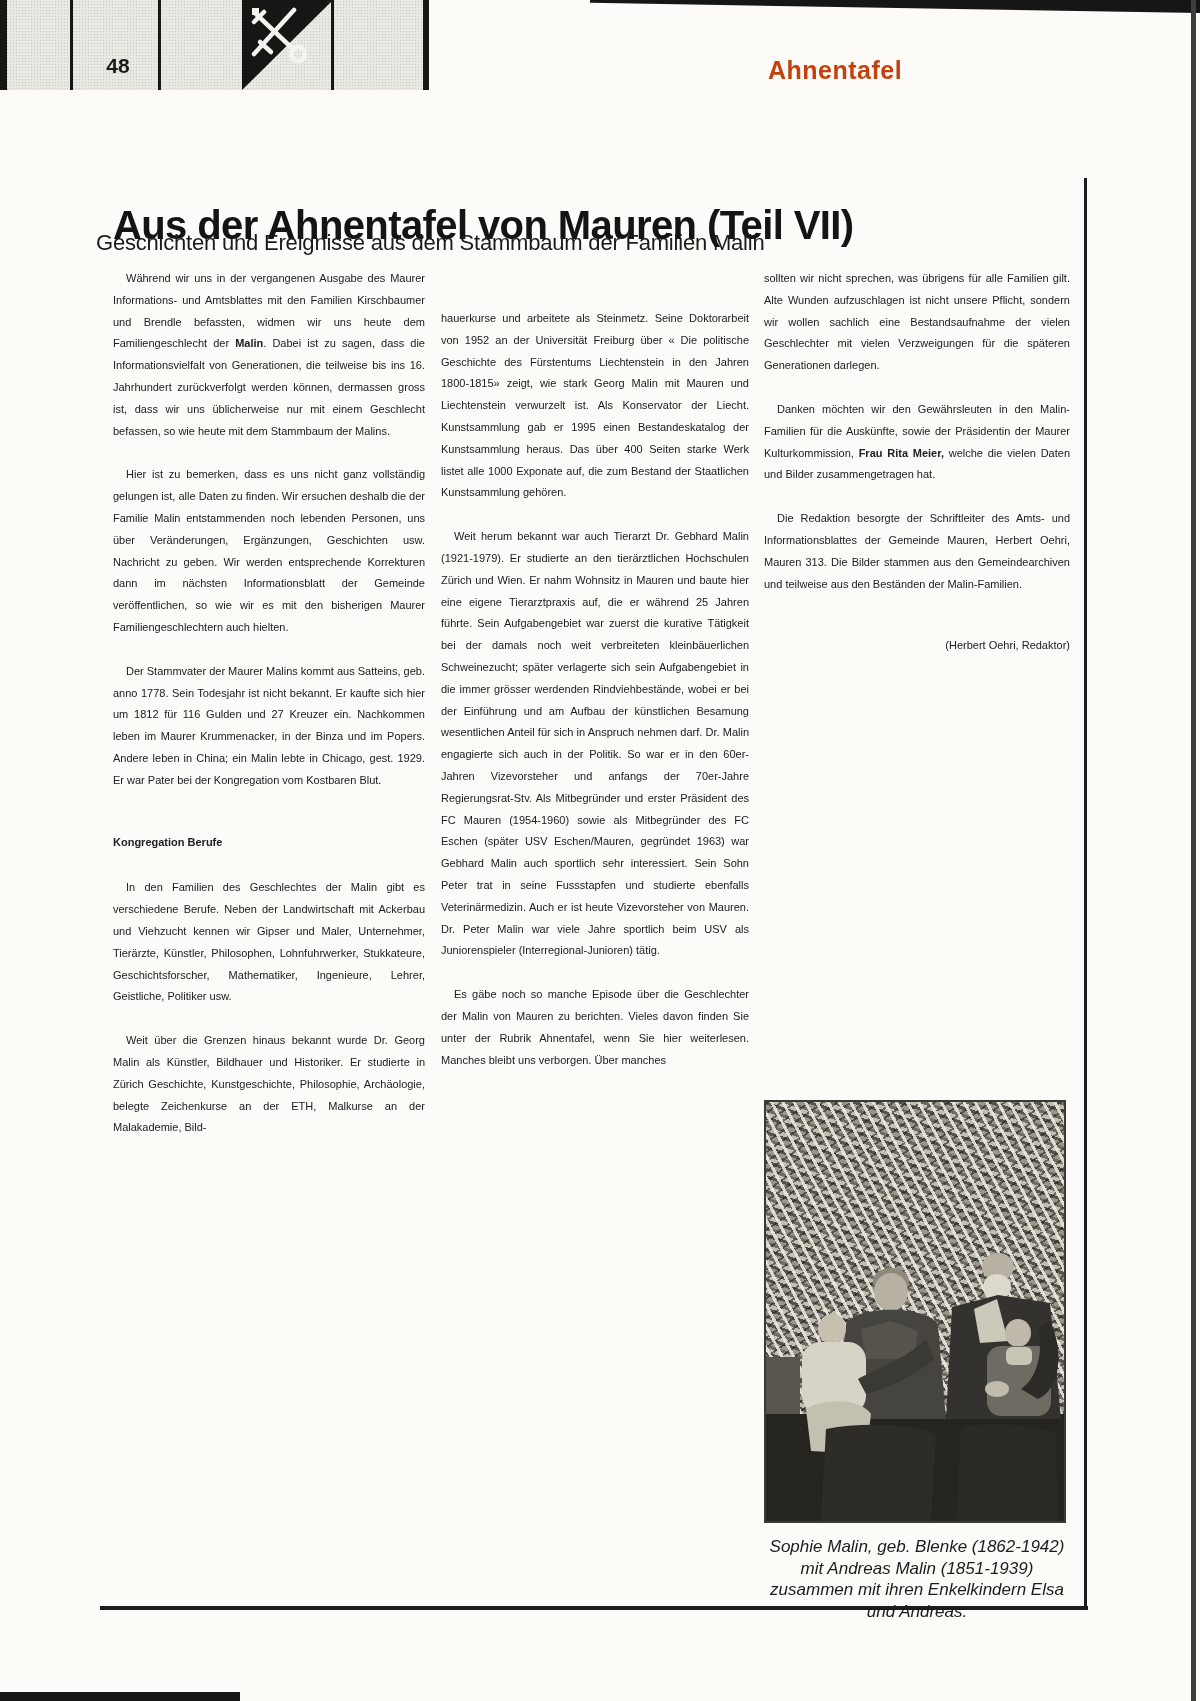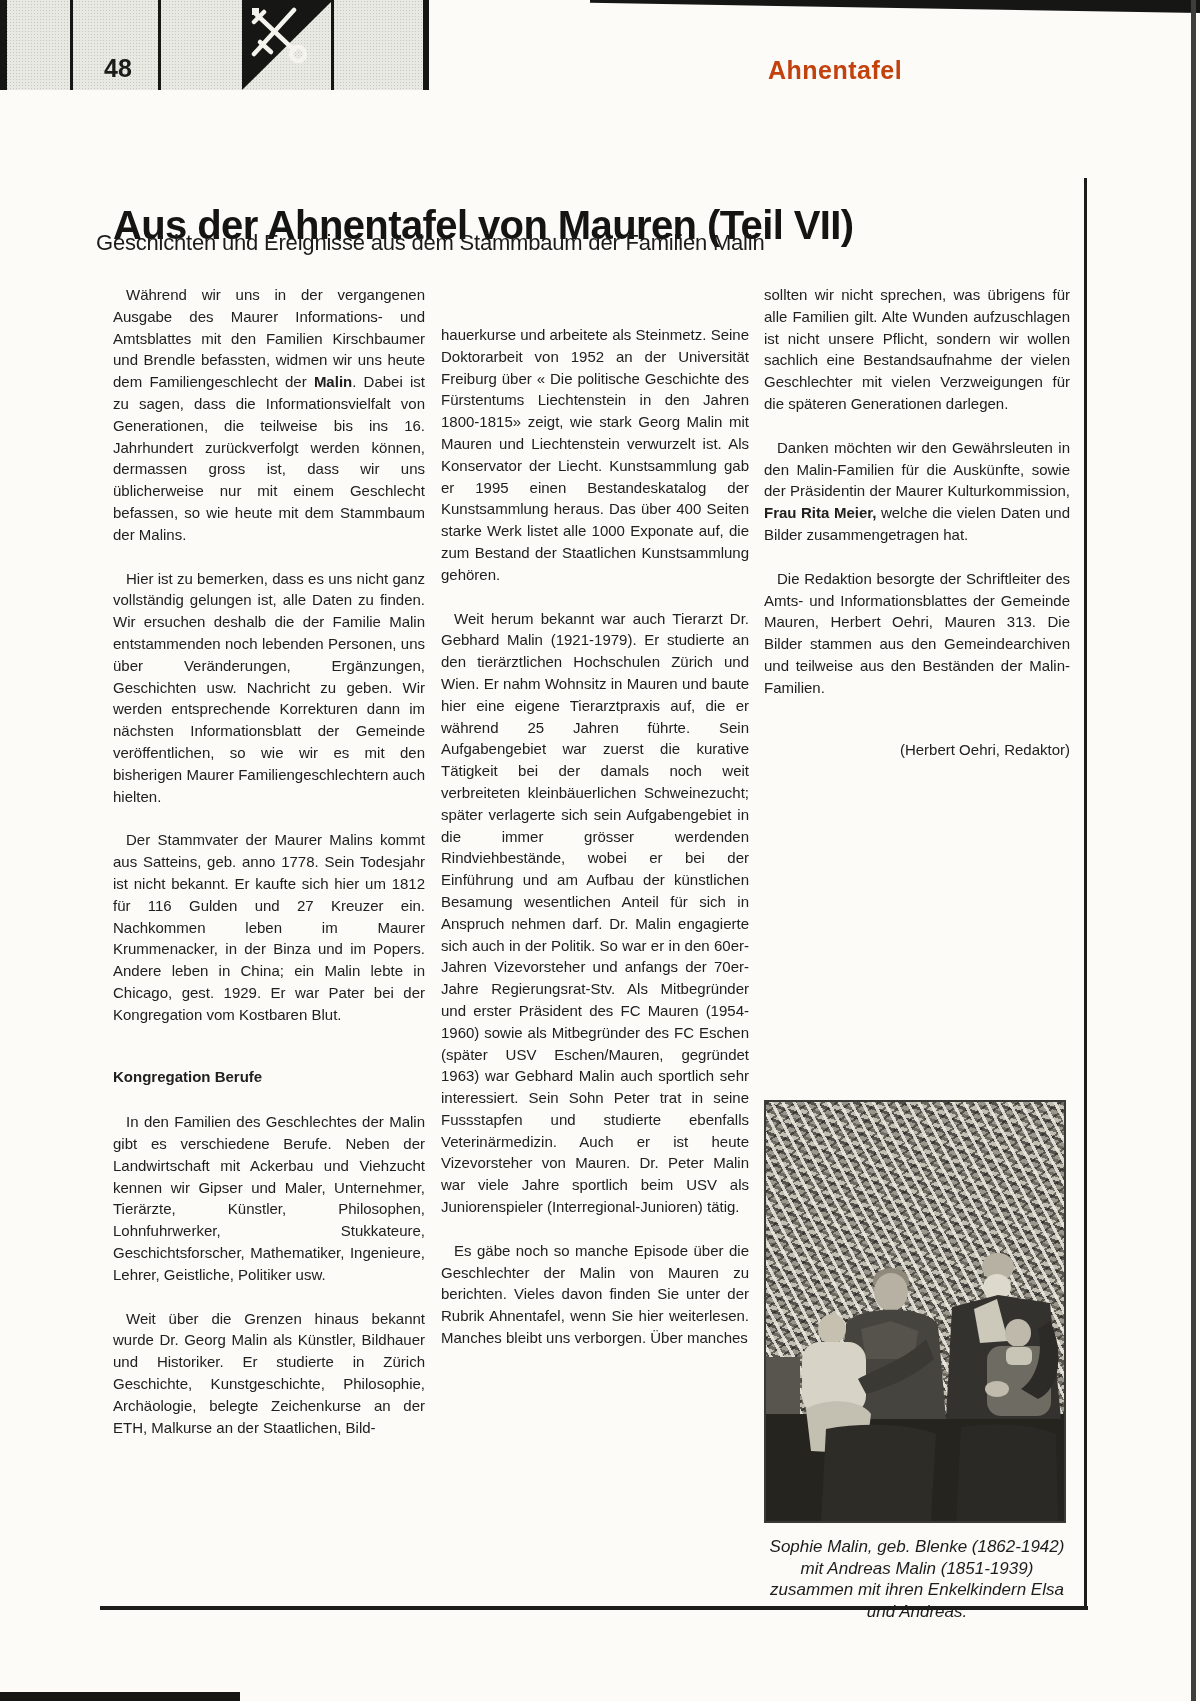--- a/index.html
+++ b/index.html
@@ -22,21 +22,21 @@
     background-size:3px 3px;
     border-right:6px solid #161614;
   }
   .band-line{position:absolute;top:0;width:3px;height:90px;background:#161614;}
   #band-line-0{left:0;width:7px;}
   #band-line-1{left:70px;}
   #band-line-2{left:158px;}
   #band-line-3{left:331px;}
   #page-number{
     position:absolute;left:70px;top:54px;width:96px;
-    text-align:center;font-size:25px;font-weight:bold;color:#1b1b19;
+    text-align:center;font-size:21px;font-weight:bold;color:#1b1b19;
   }
   #band-triangle{
     position:absolute;left:242px;top:0;width:91px;height:90px;
     background:#161614;clip-path:polygon(0 0,100% 0,0 100%);
   }
   #emblem{position:absolute;left:244px;top:2px;}
   #section-label{
     position:absolute;left:768px;top:56px;
     font-size:25px;font-weight:bold;color:#c2410c;letter-spacing:.5px;
   }
@@ -48,22 +48,22 @@
   }
   #article-subtitle{
     position:absolute;left:96px;top:230px;
     font-size:22px;color:#1b1b19;letter-spacing:-0.2px;white-space:nowrap;
   }
   
   #rule-vertical{position:absolute;left:1084px;top:178px;width:3px;height:1432px;background:#1c1c1a;}
   #rule-bottom{position:absolute;left:100px;top:1606px;width:988px;height:4px;background:#1c1c1a;}
   
   .col{
-    position:absolute;top:284px;width:312px;
-    font-size:15px;line-height:21.8px;text-align:justify;color:#202020;
+    position:absolute;top:268px;width:312px;
+    font-size:11px;line-height:21.8px;text-align:justify;color:#202020;
   }
   #col1{left:113px;}
   #col2{left:441px;width:308px;margin-top:40px;}
   #col3{left:764px;width:306px;}
   .col p{margin:0 0 22px;}
   .col p.indent{text-indent:13px;}
   .col p.heading{font-weight:bold;text-indent:0;margin:40px 0 24px;text-align:left;}
   .col p.signature{text-align:right;text-indent:0;margin:40px 0 0;}
   
   #photo{
@@ -115,21 +115,21 @@
 
   <div id="rule-vertical"></div>
   <div id="rule-bottom"></div>
 
   <div class="col" id="col1">
       <p class=" indent"><span>Während wir uns in der vergangenen Ausgabe des Maurer Informations- und Amtsblattes mit den Familien Kirschbaumer und Brendle befassten, widmen wir uns heute dem Familiengeschlecht der </span><b>Malin</b><span>. Dabei ist zu sagen, dass die Informationsvielfalt von Generationen, die teilweise bis ins 16. Jahrhundert zurückverfolgt werden können, dermassen gross ist, dass wir uns üblicherweise nur mit einem Geschlecht befassen, so wie heute mit dem Stammbaum der Malins.</span></p>
       <p class=" indent"><span>Hier ist zu bemerken, dass es uns nicht ganz vollständig gelungen ist, alle Daten zu finden. Wir ersuchen deshalb die der Familie Malin entstammenden noch lebenden Personen, uns über Veränderungen, Ergänzungen, Geschichten usw. Nachricht zu geben. Wir werden entsprechende Korrekturen dann im nächsten Informationsblatt der Gemeinde veröffentlichen, so wie wir es mit den bisherigen Maurer Familiengeschlechtern auch hielten.</span></p>
       <p class=" indent"><span>Der Stammvater der Maurer Malins kommt aus Satteins, geb. anno 1778. Sein Todesjahr ist nicht bekannt. Er kaufte sich hier um 1812 für 116 Gulden und 27 Kreuzer ein. Nachkommen leben im Maurer Krummenacker, in der Binza und im Popers. Andere leben in China; ein Malin lebte in Chicago, gest. 1929. Er war Pater bei der Kongregation vom Kostbaren Blut.</span></p>
       <p class="heading"><span>Kongregation Berufe</span></p>
       <p class=" indent"><span>In den Familien des Geschlechtes der Malin gibt es verschiedene Berufe. Neben der Landwirtschaft mit Ackerbau und Viehzucht kennen wir Gipser und Maler, Unternehmer, Tierärzte, Künstler, Philosophen, Lohnfuhrwerker, Stukkateure, Geschichtsforscher, Mathematiker, Ingenieure, Lehrer, Geistliche, Politiker usw.</span></p>
-      <p class=" indent"><span>Weit über die Grenzen hinaus bekannt wurde Dr. Georg Malin als Künstler, Bildhauer und Historiker. Er studierte in Zürich Geschichte, Kunstgeschichte, Philosophie, Archäologie, belegte Zeichenkurse an der ETH, Malkurse an der Staatlichen, Bild-</span></p>
+      <p class=" indent"><span>Weit über die Grenzen hinaus bekannt wurde Dr. Georg Malin als Künstler, Bildhauer und Historiker. Er studierte in Zürich Geschichte, Kunstgeschichte, Philosophie, Archäologie, belegte Zeichenkurse an der ETH, Malkurse an der Malakademie, Bild-</span></p>
     </div>
   <div class="col" id="col2">
       <p class=""><span>hauerkurse und arbeitete als Steinmetz. Seine Doktorarbeit von 1952 an der Universität Freiburg über « Die politische Geschichte des Fürstentums Liechtenstein in den Jahren 1800-1815» zeigt, wie stark Georg Malin mit Mauren und Liechtenstein verwurzelt ist. Als Konservator der Liecht. Kunstsammlung gab er 1995 einen Bestandeskatalog der Kunstsammlung heraus. Das über 400 Seiten starke Werk listet alle 1000 Exponate auf, die zum Bestand der Staatlichen Kunstsammlung gehören.</span></p>
       <p class=" indent"><span>Weit herum bekannt war auch Tierarzt Dr. Gebhard Malin (1921-1979). Er studierte an den tierärztlichen Hochschulen Zürich und Wien. Er nahm Wohnsitz in Mauren und baute hier eine eigene Tierarztpraxis auf, die er während 25 Jahren führte. Sein Aufgabengebiet war zuerst die kurative Tätigkeit bei der damals noch weit verbreiteten kleinbäuerlichen Schweinezucht; später verlagerte sich sein Aufgabengebiet in die immer grösser werdenden Rindviehbestände, wobei er bei der Einführung und am Aufbau der künstlichen Besamung wesentlichen Anteil für sich in Anspruch nehmen darf. Dr. Malin engagierte sich auch in der Politik. So war er in den 60er-Jahren Vizevorsteher und anfangs der 70er-Jahre Regierungsrat-Stv. Als Mitbegründer und erster Präsident des FC Mauren (1954-1960) sowie als Mitbegründer des FC Eschen (später USV Eschen/Mauren, gegründet 1963) war Gebhard Malin auch sportlich sehr interessiert. Sein Sohn Peter trat in seine Fussstapfen und studierte ebenfalls Veterinärmedizin. Auch er ist heute Vizevorsteher von Mauren. Dr. Peter Malin war viele Jahre sportlich beim USV als Juniorenspieler (Interregional-Junioren) tätig.</span></p>
       <p class=" indent"><span>Es gäbe noch so manche Episode über die Geschlechter der Malin von Mauren zu berichten. Vieles davon finden Sie unter der Rubrik Ahnentafel, wenn Sie hier weiterlesen. Manches bleibt uns verborgen. Über manches</span></p>
     </div>
   <div class="col" id="col3">
       <p class=""><span>sollten wir nicht sprechen, was übrigens für alle Familien gilt. Alte Wunden aufzuschlagen ist nicht unsere Pflicht, sondern wir wollen sachlich eine Bestandsaufnahme der vielen Geschlechter mit vielen Verzweigungen für die späteren Generationen darlegen.</span></p>
       <p class=" indent"><span>Danken möchten wir den Gewährsleuten in den Malin-Familien für die Auskünfte, sowie der Präsidentin der Maurer Kulturkommission, </span><b>Frau Rita Meier,</b><span> welche die vielen Daten und Bilder zusammengetragen hat.</span></p>
       <p class=" indent"><span>Die Redaktion besorgte der Schriftleiter des Amts- und Informationsblattes der Gemeinde Mauren, Herbert Oehri, Mauren 313. Die Bilder stammen aus den Gemeindearchiven und teilweise aus den Beständen der Malin-Familien.</span></p>

